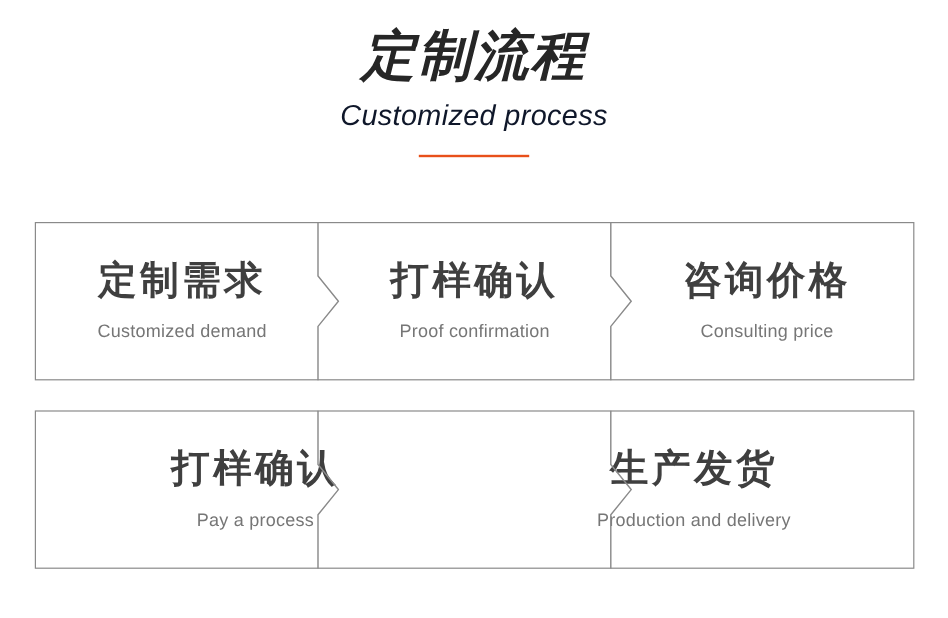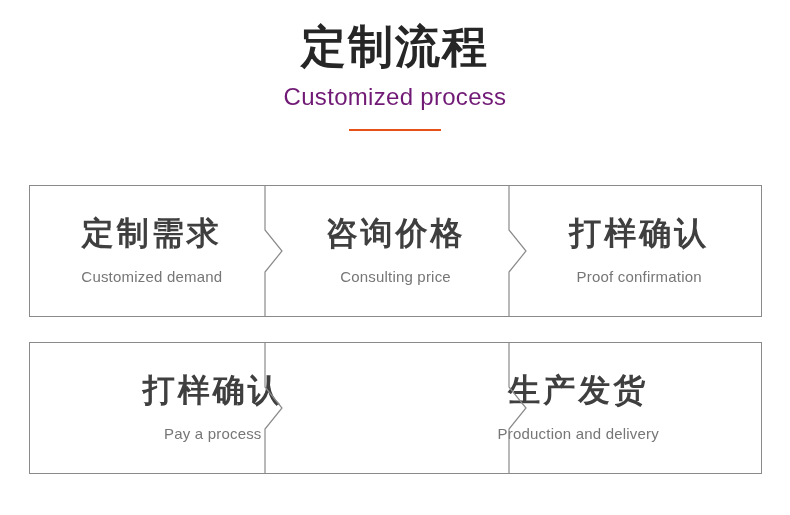--- a/index.html
+++ b/index.html
@@ -13,33 +13,34 @@
     font-family: "Liberation Sans", "DejaVu Sans", sans-serif;
     overflow: hidden;
     position: relative;
   }
 
   
   .header {
     width: 100%;
     padding-top: 22px;
     text-align: center;
+    font-style: italic;
   }
   .header-title {
     font-size: 45px;
     font-weight: bold;
     color: #262626;
     letter-spacing: 2px;
     line-height: 1.12;
     margin: 0;
   }
   .header-subtitle {
     font-size: 24px;
     font-weight: 300;
-    color: #701a75;
+    color: #0f172a;
     letter-spacing: 0.3px;
     margin: 12px 0 0 0;
     line-height: 1.1;
   }
   .header-divider-wrap {
     margin-top: 18px;
     display: flex;
     justify-content: center;
   }
   .header-divider {
@@ -123,26 +124,26 @@
 </div>
 
 <div class="steps">
 
   <div class="step-row">
     <div class="step-cell">
       <span class="cn">定制需求</span>
       <span class="en">Customized demand</span>
     </div>
     <div class="step-cell">
+      <span class="cn">打样确认</span>
+      <span class="en">Proof confirmation</span>
+    </div>
+    <div class="step-cell">
       <span class="cn">咨询价格</span>
       <span class="en">Consulting price</span>
-    </div>
-    <div class="step-cell">
-      <span class="cn">打样确认</span>
-      <span class="en">Proof confirmation</span>
     </div>
 
     <div class="step-divider d1">
       <svg viewBox="0 0 19 132" xmlns="http://www.w3.org/2000/svg">
         <path d="M1 0 V45 L18 66 L1 87 V132" fill="none" stroke="#8a8a8a" stroke-width="1.2"></path>
       </svg>
     </div>
     <div class="step-divider d2">
       <svg viewBox="0 0 19 132" xmlns="http://www.w3.org/2000/svg">
         <path d="M1 0 V45 L18 66 L1 87 V132" fill="none" stroke="#8a8a8a" stroke-width="1.2"></path>

